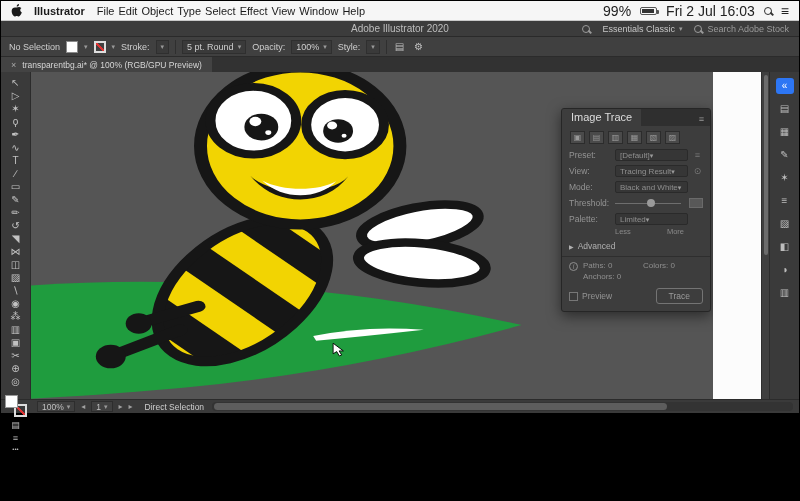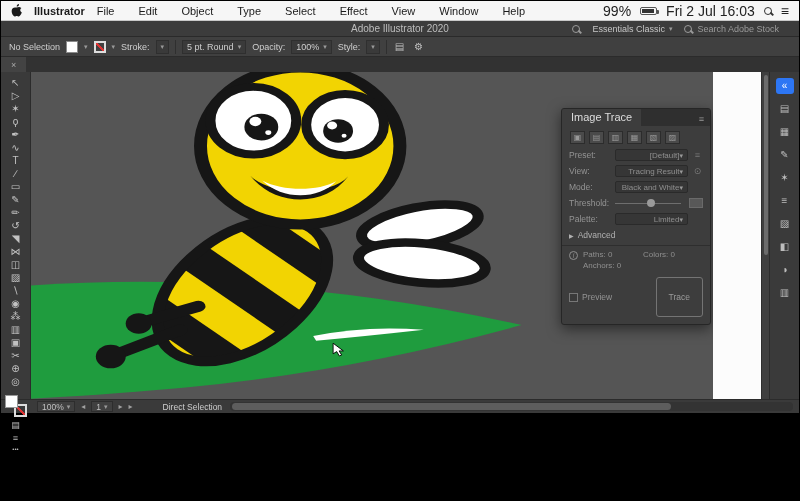--- a/index.html
+++ b/index.html
@@ -21,21 +21,21 @@
   .battery{width:17px;height:8px;border:1px solid #555;border-radius:2px;position:relative;display:inline-block}
   .battery::before{content:"";position:absolute;left:1px;top:1px;bottom:1px;width:12px;background:#333}
   .battery::after{content:"";position:absolute;right:-3px;top:2px;width:2px;height:4px;background:#555;border-radius:0 1px 1px 0}
   .mag{width:8px;height:8px;border:1.5px solid #333;border-radius:50%;position:relative;display:inline-block}
   .mag::after{content:"";position:absolute;width:4px;height:1.5px;background:#333;transform:rotate(45deg);right:-3px;bottom:-1px}
 
   
   .titlebar{height:16px;flex:none;background:#3c3c3c;border-bottom:1px solid #2a2a2a;
     display:flex;align-items:center;position:relative;font-size:10px;color:#bdbdbd}
   .titlebar .title{position:absolute;left:0;right:0;text-align:center;pointer-events:none}
-  .tb-right{margin-left:auto;display:flex;align-items:center;gap:12px;padding-right:20px;z-index:1;font-size:9px}
+  .tb-right{margin-left:auto;display:flex;align-items:center;gap:12px;padding-right:10px;z-index:1;font-size:9px}
   .ws-btn{display:flex;align-items:center;gap:4px;color:#c7c7c7}
   .stock{display:flex;align-items:center;gap:5px;color:#9a9a9a}
   .mag-lt{width:8px;height:8px;border:1.5px solid #9a9a9a;border-radius:50%;position:relative;display:inline-block}
   .mag-lt::after{content:"";position:absolute;width:4px;height:1.5px;background:#9a9a9a;transform:rotate(45deg);right:-3px;bottom:-1px}
 
   
   .controlbar{height:20px;flex:none;background:#404040;border-bottom:1px solid #2b2b2b;
     display:flex;align-items:center;gap:6px;padding:0 8px;font-size:9px;color:#cfcfcf}
   .cb-swatch-fill{width:12px;height:12px;background:#fff;border:1px solid #8a8a8a}
   .cb-swatch-stroke{width:12px;height:12px;border:2px solid #ddd;
@@ -77,62 +77,62 @@
   .it-panel{position:absolute;left:530px;top:36px;width:150px;background:#3d3d3d;
     border:1px solid #262626;border-radius:3px;box-shadow:0 4px 14px rgba(0,0,0,.5);z-index:5;overflow:hidden}
   .it-tabbar{height:17px;background:#2f2f2f;display:flex;align-items:flex-end}
   .it-tab{background:#3d3d3d;color:#ddd;font-size:11px;padding:3px 9px 3px;border-radius:2px 2px 0 0}
   .it-menu{margin-left:auto;color:#999;padding:0 6px 2px;font-size:9px}
   .it-presets{display:flex;gap:4px;padding:5px 8px 3px}
   .it-preset{width:15px;height:13px;background:#4a4a4a;border:1px solid #2c2c2c;color:#999;
     font-size:8px;display:flex;align-items:center;justify-content:center}
   .it-row{display:flex;align-items:center;gap:4px;padding:0 7px;height:16px;font-size:8.5px;color:#949494}
   .it-label{width:42px;flex:none}
-  .it-select{flex:1;display:flex;align-items:center;justify-content:flex-end;background:#363636;
+  .it-select{flex:1;display:flex;align-items:center;justify-content:flex-start;background:#363636;
     border:1px solid #2a2a2a;border-radius:2px;height:12px;padding:0 4px;color:#8f8f8f;font-size:8px}
   .it-mini{width:11px;text-align:center;color:#777;font-size:9px}
   .it-slider{flex:1;height:12px;position:relative}
   .it-track{position:absolute;left:0;right:4px;top:6px;height:1px;background:#6e6e6e}
   .it-knob{position:absolute;top:2px;left:46%;width:8px;height:8px;border-radius:50%;background:#9a9a9a}
   .it-valbox{width:14px;height:10px;background:#585858;border:1px solid #6a6a6a;flex:none}
   .it-lessmore{display:flex;justify-content:space-between;padding:0 26px 2px 53px;font-size:7.5px;color:#8a8a8a}
   .it-advanced{display:flex;align-items:center;gap:4px;padding:3px 7px;font-size:8.5px;color:#b0b0b0}
   .it-advanced .tri{font-size:6px;color:#b0b0b0}
   .it-divider{border-top:1px solid #2e2e2e;margin:2px 0}
   .it-info{display:flex;gap:5px;padding:2px 7px;font-size:8px;color:#8f8f8f}
   .info-i{width:9px;height:9px;border:1px solid #8f8f8f;border-radius:50%;font-size:6.5px;line-height:8px;
     text-align:center;font-style:italic;flex:none;margin-top:1px}
   .it-stats{flex:1;display:grid;grid-template-columns:1fr 1fr;row-gap:2px}
   .it-bottom{display:flex;align-items:center;justify-content:space-between;padding:5px 7px 7px}
   .it-preview{display:flex;align-items:center;font-size:8.5px;color:#949494}
   .cbx{width:9px;height:9px;border:1px solid #777;background:#3a3a3a;display:inline-block;margin-right:4px}
-  .it-trace{background:#3d3d3d;border:1px solid #747474;border-radius:3px;color:#9b9b9b;font-size:8.5px;padding:14px 12px}
+  .it-trace{background:#3d3d3d;border:1px solid #747474;border-radius:3px;color:#9b9b9b;font-size:8.5px;padding:2px 12px}
 
   
   .statusbar{height:14px;flex:none;background:#3a3a3a;border-top:1px solid #2b2b2b;
     display:flex;align-items:center;gap:6px;padding:0 4px 0 36px;font-size:8.5px;color:#c0c0c0}
   .sb-box{display:flex;align-items:center;gap:3px;padding:0 4px;height:11px;border:1px solid #2d2d2d;background:#404040}
   .sb-arrow{color:#9f9f9f;font-size:8px}
-  .sb-status{margin-left:24px;color:#cfcfcf}
+  .sb-status{margin-left:6px;color:#cfcfcf}
   .hscroll{flex:1;height:9px;margin:0 2px;background:#333;border-radius:4px;position:relative}
   .hthumb{position:absolute;left:2px;top:1px;bottom:1px;width:78%;background:#5d5d5d;border-radius:4px}
 </style>
 </head>
 <body>
 
 <div class="screen">
 
   <div class="menubar">
     <span style="display:flex;align-items:center">
       <svg width="11" height="13" viewBox="0 0 11 13">
           <path fill="#1a1a1a" d="M8 1c-.5 1-1.4 1.7-2.3 1.6C5.6 1.5 6.4.5 7.3.1 7.8 0 8 .5 8 1zM5.6 3.4c1 0 1.7-.6 2.7-.5.9.1 1.6.5 2.1 1.2-1.8 1.1-1.5 3.6.4 4.4-.4 1.2-1 2.3-1.9 3.3-.7.8-1.5.8-2.2.4-.7-.3-1.3-.3-2 0-.8.4-1.5.3-2.2-.4C1 10.3.2 7.6.9 5.6c.5-1.4 1.6-2.2 3-2.2.6 0 1.2.3 1.7 0z"></path>
         </svg>
     </span>
     <span class="app-name">Illustrator</span>
-    <span style="display:flex;gap:24px">
+    <span style="display:flex;gap:4px">
         <span class="menu-item">File</span>
         <span class="menu-item">Edit</span>
         <span class="menu-item">Object</span>
         <span class="menu-item">Type</span>
         <span class="menu-item">Select</span>
         <span class="menu-item">Effect</span>
         <span class="menu-item">View</span>
         <span class="menu-item">Window</span>
         <span class="menu-item">Help</span>
       </span>
@@ -186,20 +186,21 @@
       <span class="chev">▾</span>
     </span>
     <span class="cb-divider"></span>
     <span class="cb-icon">▤</span>
     <span class="cb-icon">⚙</span>
   </div>
 
   <div class="doctab">
     <div class="tab">
       <span class="x">×</span>
+      <span>transparentbg.ai* @ 100% (RGB/GPU Preview)</span>
     </div>
   </div>
 
   <div class="main">
 
     <div class="toolbar">
       <div style="display:flex;flex-direction:column;align-items:center">
           <div class="tool">↖</div>
           <div class="tool">▷</div>
           <div class="tool">✶</div>
@@ -336,20 +337,24 @@
           <span class="it-valbox"></span>
         </div>
         <div class="it-row">
           <span class="it-label">Palette:</span>
           <span class="it-select">
             <span>Limited</span>
             <span class="chev">▾</span>
           </span>
           <span class="it-mini"></span>
         </div>
+        <div class="it-lessmore">
+          <span>Less</span>
+          <span>More</span>
+        </div>
         <div class="it-advanced">
           <span class="tri">▶</span>
           <span>Advanced</span>
         </div>
         <div class="it-divider"></div>
         <div class="it-info">
           <span class="info-i">i</span>
           <div class="it-stats">
             <span><span>Paths:</span>
                   <span>0</span></span>

